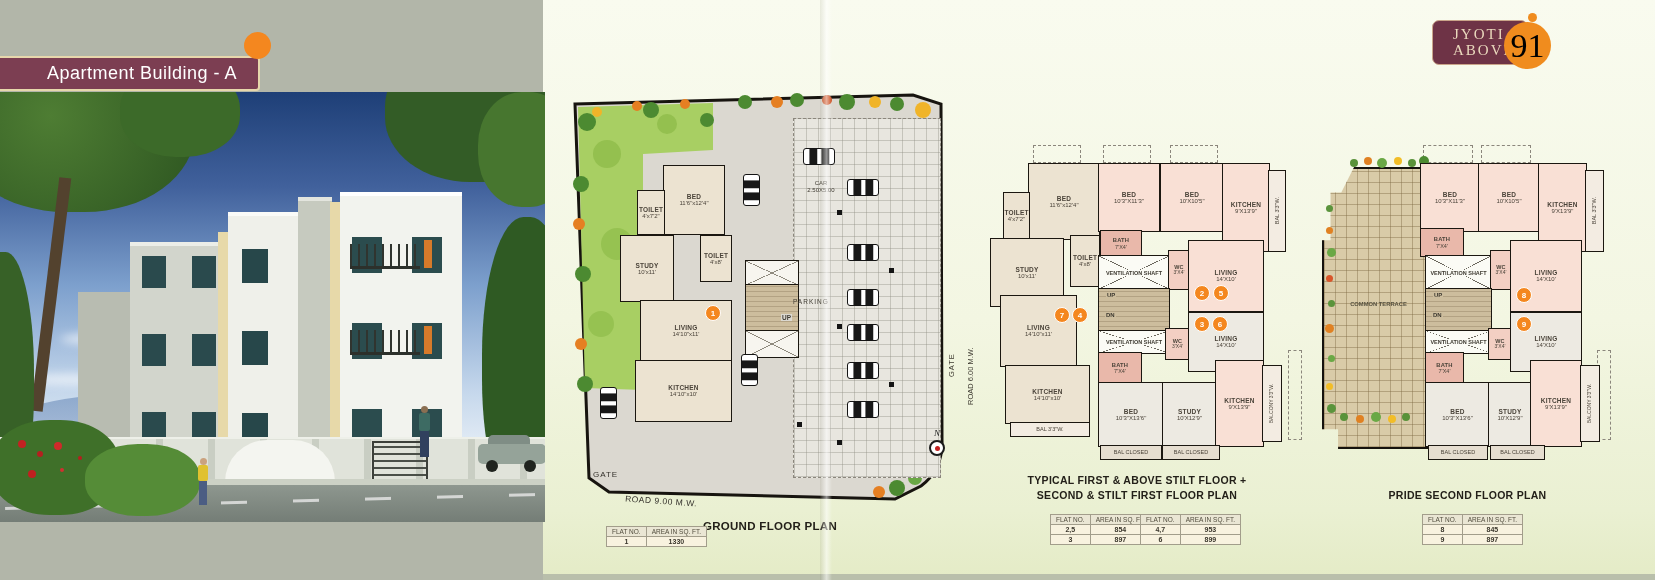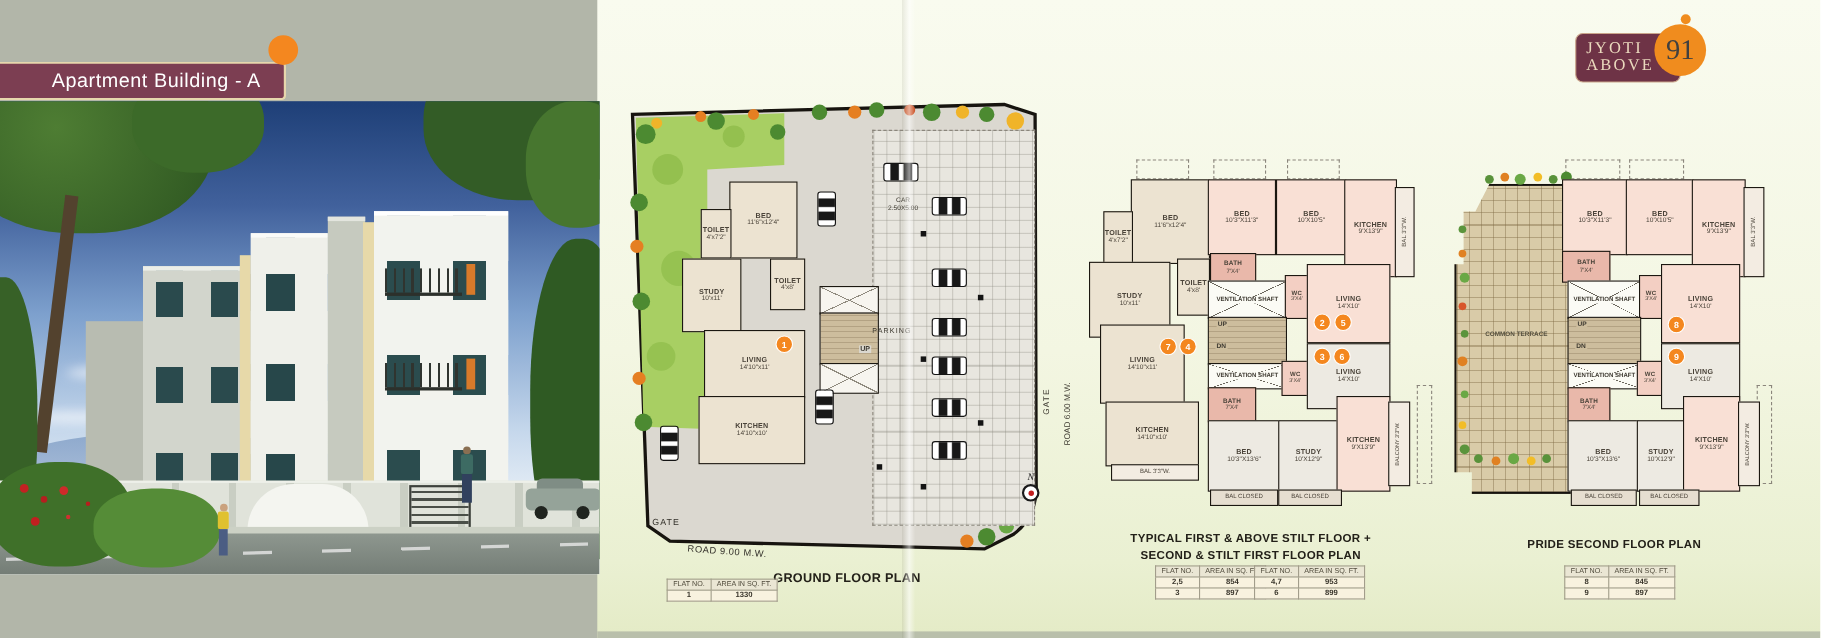--- a/index.html
+++ b/index.html
@@ -55,27 +55,27 @@
     background:linear-gradient(180deg,#fff 0 16%,#181818 20% 42%,#fff 46% 56%,#181818 60% 82%,#fff 86%);}
   .car.h{width:30px;height:15px;
     background:linear-gradient(90deg,#fff 0 16%,#181818 20% 42%,#fff 46% 56%,#181818 60% 82%,#fff 86%);}
   .pillar{position:absolute;width:5px;height:5px;background:#141414;}
   .small-label{position:absolute;color:#3e3a31;}
   .plancap{position:absolute;font-weight:bold;color:#232019;text-align:center;letter-spacing:.3px;}
   .atable{position:absolute;border-collapse:collapse;font-size:6.5px;color:#514c3d;}
   .atable th{background:#eae6d4;font-weight:normal;border:1px solid #a29d8b;padding:1px 5px;white-space:nowrap;}
   .atable td{background:#f8f2df;font-weight:bold;color:#3a362c;border:1px solid #a29d8b;padding:1px 5px;text-align:center;font-size:7px;}
   
-  .logo-rect{position:absolute;left:1432px;top:30px;width:96px;height:45px;background:#6e3346;
+  .logo-rect{position:absolute;left:1432px;top:20px;width:96px;height:45px;background:#6e3346;
     border:1px solid #caa58a;border-radius:7px;display:flex;flex-direction:column;align-items:flex-start;
-    justify-content:center;padding-left:9px;box-sizing:border-box;}
+    justify-content:center;padding-left:20px;box-sizing:border-box;}
   .logo-rect span{font-family:"Liberation Serif",serif;color:#ead9bd;font-size:15px;letter-spacing:2px;line-height:1.05;}
   .logo-circle{position:absolute;left:1504px;top:22px;width:47px;height:47px;border-radius:50%;background:#f08c1e;
     display:flex;align-items:center;justify-content:center;}
-  .logo-circle span{font-family:"Liberation Serif",serif;color:#404040;font-size:26px;}
+  .logo-circle span{font-family:"Liberation Serif",serif;color:#000000;font-size:34px;}
   .logo-dot{position:absolute;left:1528px;top:13px;width:9px;height:9px;border-radius:50%;background:#f08c1e;}
   
   .compass{position:absolute;left:926px;top:428px;width:22px;height:38px;text-align:center;}
   .compass .n{font-family:"Liberation Serif",serif;font-style:italic;font-size:9px;color:#222;}
   .compass .ring{margin:2px auto 0;width:12px;height:12px;border:2px solid #1a1a1a;border-radius:50%;
     background:#fff;display:flex;align-items:center;justify-content:center;}
   .compass .core{width:5px;height:5px;border-radius:50%;background:#c22020;}
   .fold{position:absolute;left:820px;top:0;width:12px;height:580px;
     background:linear-gradient(90deg,rgba(80,80,55,.10),rgba(255,255,255,.55) 55%,rgba(255,255,255,0));z-index:9;}
   .bottom-strip{position:absolute;left:543px;top:574px;width:1112px;height:6px;background:#b9bfab;}
@@ -372,21 +372,21 @@
     </div>
 
     <div class="badge" style="left:66px;top:162px;">7</div>
     <div class="badge" style="left:84px;top:162px;">4</div>
     <div class="badge" style="left:206px;top:140px;">2</div>
     <div class="badge" style="left:225px;top:140px;">5</div>
     <div class="badge" style="left:206px;top:171px;">3</div>
     <div class="badge" style="left:224px;top:171px;">6</div>
   </div>
 
-  <div class="plancap" style="left:1008px;top:473px;width:258px;font-size:10.5px;line-height:1.4;margin-top:10px;">
+  <div class="plancap" style="left:1008px;top:473px;width:258px;font-size:10.5px;line-height:1.4;">
     <div>TYPICAL FIRST &amp; ABOVE STILT FLOOR +</div>
     <div>SECOND &amp; STILT FIRST FLOOR PLAN</div>
   </div>
   <table class="atable" style="left:1050px;top:514px;">
     <tbody>
         <tr>
           <th>FLAT NO.</th>
           <th>AREA IN SQ. FT.</th>
         </tr>
     <tr>

